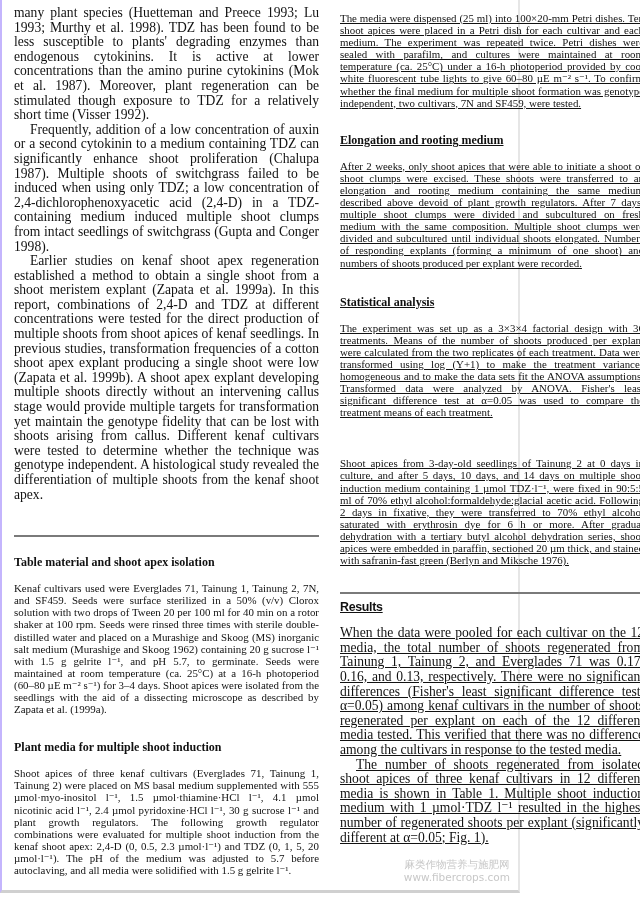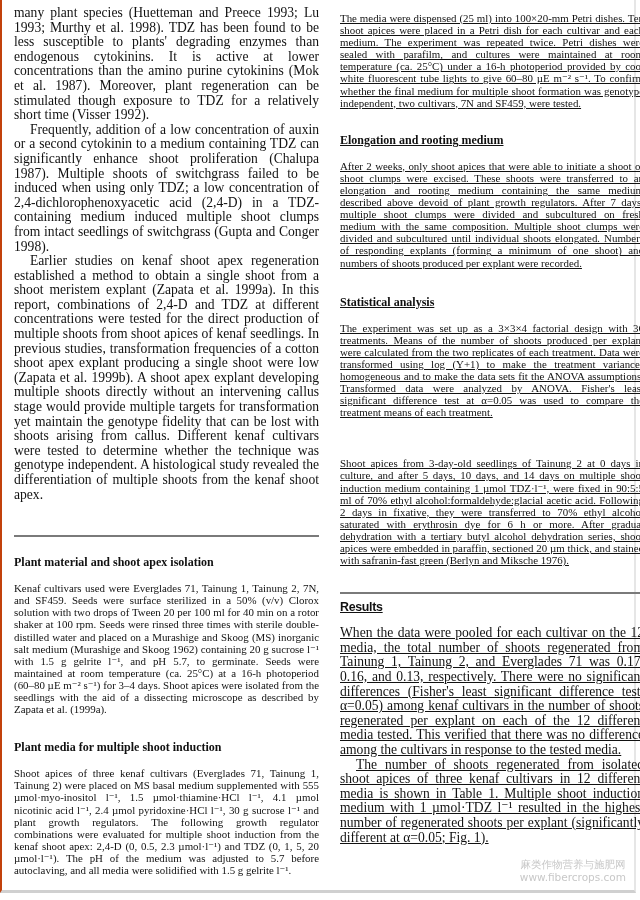--- a/index.html
+++ b/index.html
@@ -1,22 +1,22 @@
 <!DOCTYPE html>
 <html><head>
 <meta charset="utf-8">
 <style>
   html, body { margin: 0; padding: 0; }
   body {
     width: 640px; height: 900px; overflow: hidden; background: #ffffff;
     font-family: "Liberation Serif", "DejaVu Serif", serif; color: #111;
   }
   .page {
-    position: relative; width: 636px; height: 893px;
-    border-left: 2px solid #c2410c; border-bottom: 3px solid #d0d0d0;
+    position: relative; width: 520px; height: 893px;
+    border-left: 2px solid #c4b5fd; border-bottom: 3px solid #d0d0d0;
     border-right: 2px solid #e6e6e6; box-sizing: border-box;
   }
   .col { position: absolute; top: 6px; }
   .col.left { left: 12px; width: 305px; }
   .col.right { left: 338px; width: 304px; text-decoration: underline; }
   p { margin: 0; text-align: justify; }
   .big { font-size: 13.6px; line-height: 14.6px; }
   .small { font-size: 10.9px; line-height: 12.1px; }
   .indent { text-indent: 16px; }
   .sub { font-size: 12px; margin: 0; }
@@ -38,21 +38,21 @@
   <div class="col left">
     <p class="big">many plant species (Huetteman and Preece 1993; Lu 1993; Murthy et al. 1998). TDZ has been found to be less susceptible to plants' degrading enzymes than endogenous cytokinins. It is active at lower concentrations than the amino purine cytokinins (Mok et al. 1987). Moreover, plant regeneration can be stimulated though exposure to TDZ for a relatively short time (Visser 1992).</p>
     <p class="big indent">Frequently, addition of a low concentration of auxin or a second cytokinin to a medium containing TDZ can significantly enhance shoot proliferation (Chalupa 1987). Multiple shoots of switchgrass failed to be induced when using only TDZ; a low concentration of 2,4-dichlorophenoxyacetic acid (2,4-D) in a TDZ-containing medium induced multiple shoot clumps from intact seedlings of switchgrass (Gupta and Conger 1998).</p>
     <p class="big indent">Earlier studies on kenaf shoot apex regeneration established a method to obtain a single shoot from a shoot meristem explant (Zapata et al. 1999a). In this report, combinations of 2,4-D and TDZ at different concentrations were tested for the direct production of multiple shoots from shoot apices of kenaf seedlings. In previous studies, transformation frequencies of a cotton shoot apex explant producing a single shoot were low (Zapata et al. 1999b). A shoot apex explant developing multiple shoots directly without an intervening callus stage would provide multiple targets for transformation yet maintain the genotype fidelity that can be lost with shoots arising from callus. Different kenaf cultivars were tested to determine whether the technique was genotype independent. A histological study revealed the differentiation of multiple shoots from the kenaf shoot apex.</p>
 
     <div style="height:33px"></div>
     <hr class="sec-rule">
     <div style="height:6px"></div>
 
     <div style="height:12px"></div>
-    <h3 class="sub">Plant material and shoot apex isolation</h3>
+    <h3 class="sub">Table material and shoot apex isolation</h3>
     <div style="height:12px"></div>
     <p class="small">Kenaf cultivars used were Everglades 71, Tainung 1, Tainung 2, 7N, and SF459. Seeds were surface sterilized in a 50% (v/v) Clorox solution with two drops of Tween 20 per 100 ml for 40 min on a rotor shaker at 100 rpm. Seeds were rinsed three times with sterile double-distilled water and placed on a Murashige and Skoog (MS) inorganic salt medium (Murashige and Skoog 1962) containing 20 g sucrose l⁻¹ with 1.5 g gelrite l⁻¹, and pH 5.7, to germinate. Seeds were maintained at room temperature (ca. 25°C) at a 16-h photoperiod (60–80 µE m⁻² s⁻¹) for 3–4 days. Shoot apices were isolated from the seedlings with the aid of a dissecting microscope as described by Zapata et al. (1999a).</p>
 
     <div style="height:25px"></div>
     <h3 class="sub">Plant media for multiple shoot induction</h3>
     <div style="height:12px"></div>
     <p class="small">Shoot apices of three kenaf cultivars (Everglades 71, Tainung 1, Tainung 2) were placed on MS basal medium supplemented with 555 µmol·myo-inositol l⁻¹, 1.5 µmol·thiamine·HCl l⁻¹, 4.1 µmol nicotinic acid l⁻¹, 2.4 µmol pyridoxine·HCl l⁻¹, 30 g sucrose l⁻¹ and plant growth regulators. The following growth regulator combinations were evaluated for multiple shoot induction from the kenaf shoot apex: 2,4-D (0, 0.5, 2.3 µmol·l⁻¹) and TDZ (0, 1, 5, 20 µmol·l⁻¹). The pH of the medium was adjusted to 5.7 before autoclaving, and all media were solidified with 1.5 g gelrite l⁻¹.</p>
   </div>
 
   <div class="col right">

